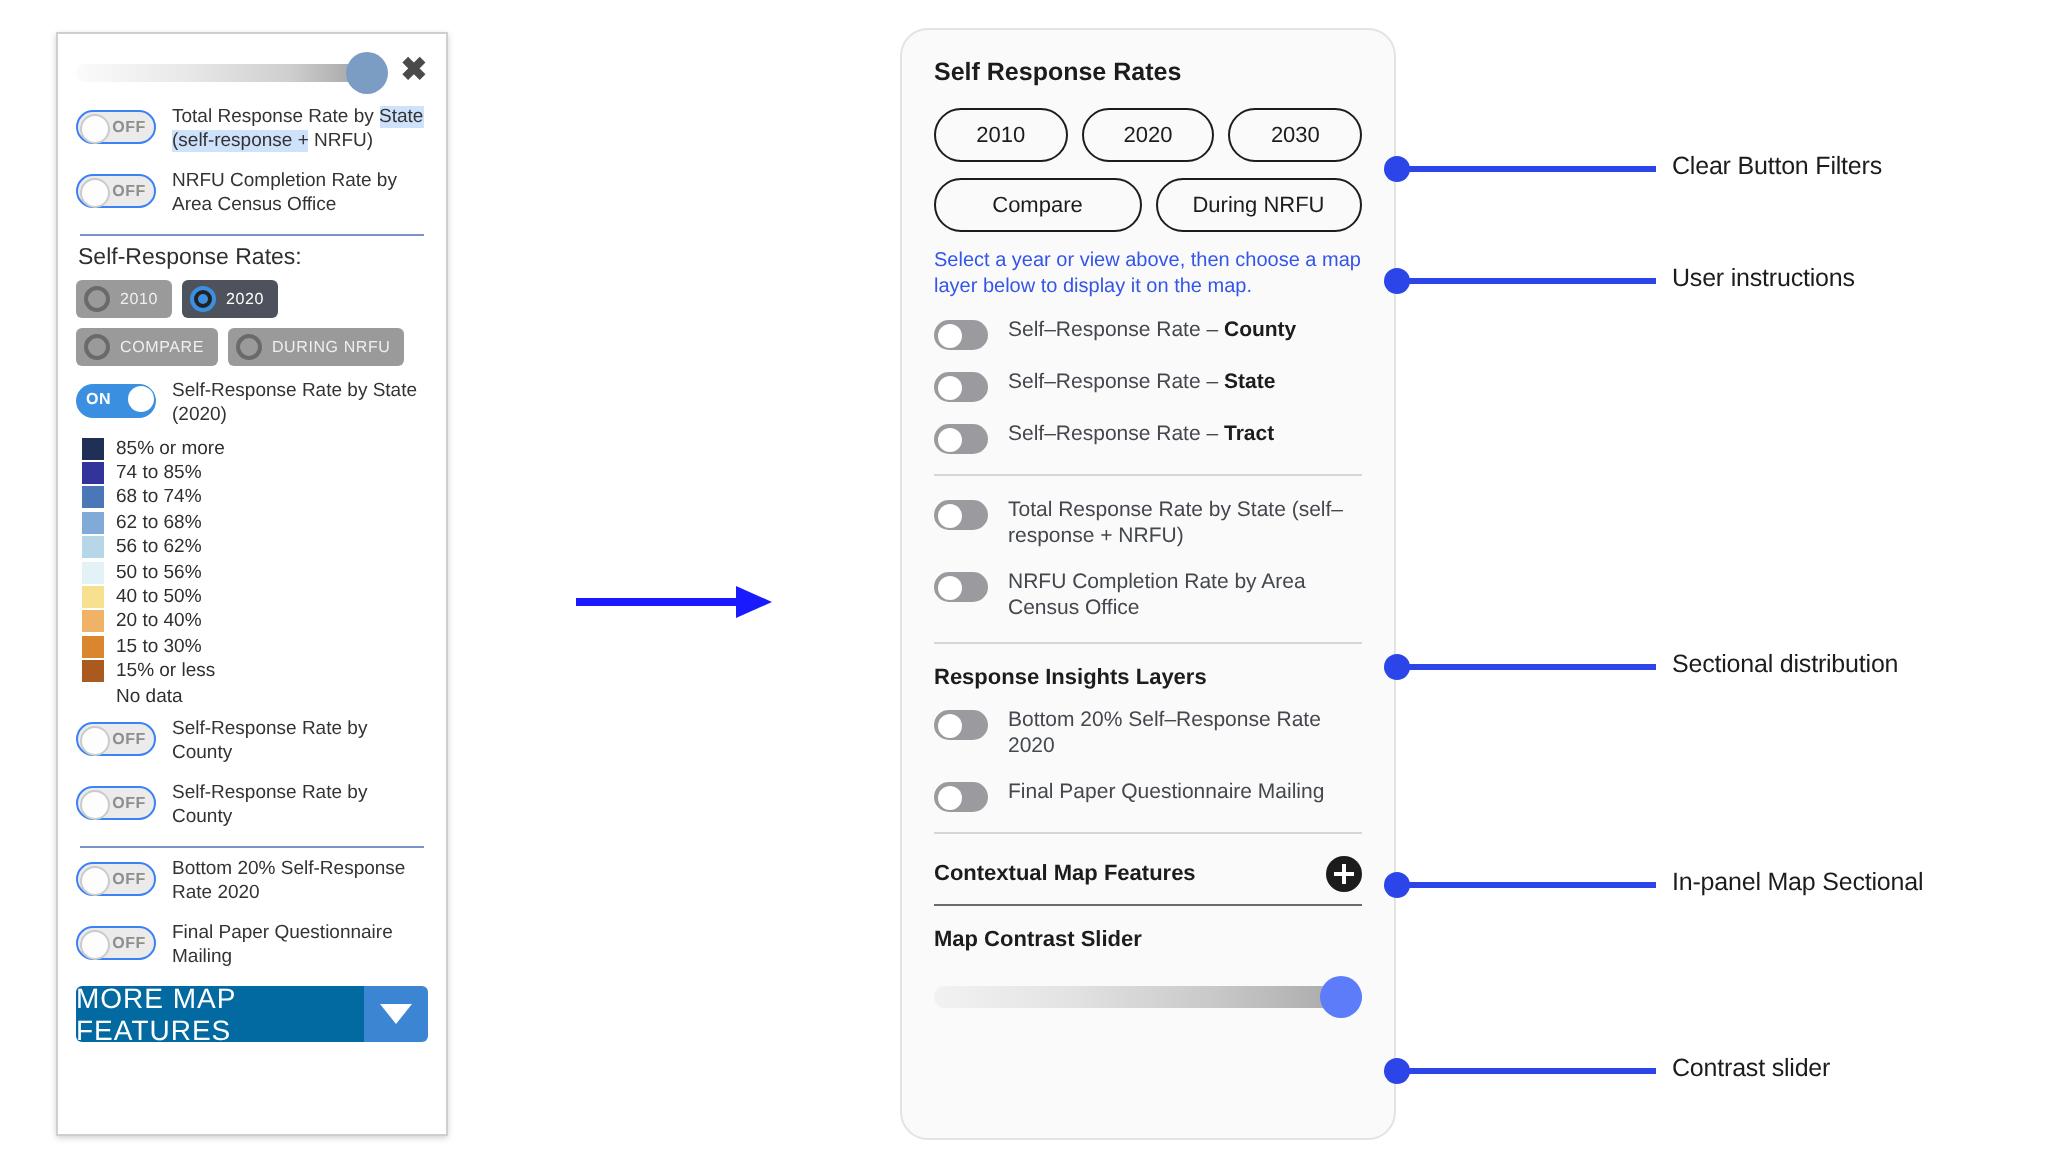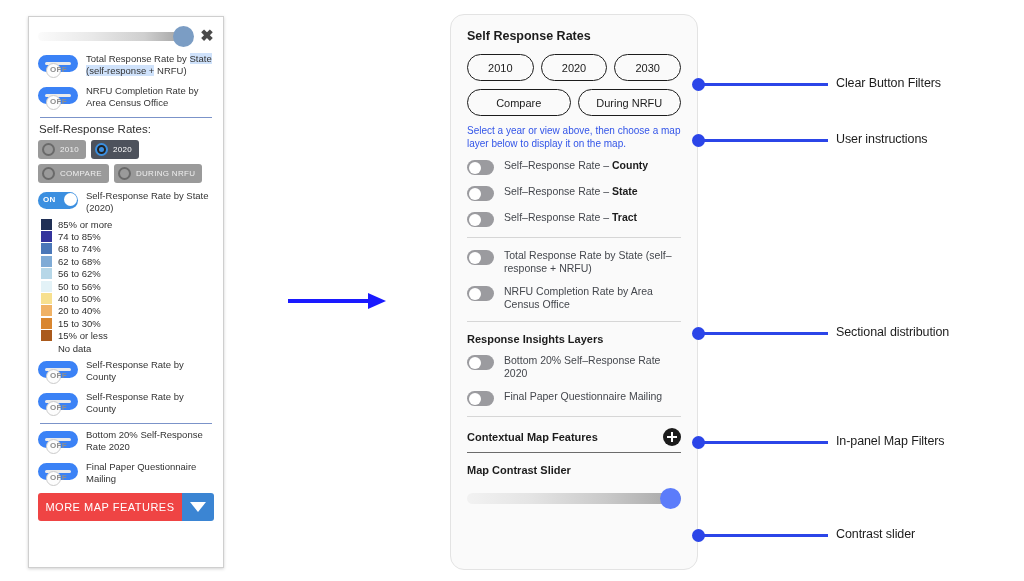--- a/index.html
+++ b/index.html
@@ -32,21 +32,21 @@
   }
   .op-close {
     margin-left: 10px; width: 14px; text-align: center;
     font-size: 16px; font-weight: bold; color: #4a4a4a; line-height: 1;
     cursor: pointer;
   }
 
   .op-toggrow { display: flex; align-items: flex-start; margin-bottom: 9px; }
   .op-off {
     flex: 0 0 auto; width: 40px; height: 17px; border-radius: 9px;
-    background: #ebebeb; border: 7px solid #3b82f6;
+    background: #ebebeb; border: 1px solid #3b82f6;
     position: relative; margin-top: 2px;
   }
   .op-off::before {
     content: ""; position: absolute; left: 1px; top: 1px;
     width: 13px; height: 13px; border-radius: 50%;
     background: #fdfdfd; border: 1px solid #cbcbcb;
   }
   .op-off span {
     position: absolute; right: 4px; top: 0px; line-height: 15px;
     font-size: 8px; font-weight: bold; color: #8e8e8e; letter-spacing: .3px;
@@ -94,22 +94,22 @@
   .op-chiptext { font-size: 8px; color: #efefef; letter-spacing: .3px; }
   .op-chip.dark .op-chiptext { color: #ffffff; }
 
   .legend { margin: 3px 0 5px 3px; }
   .legend-row { display: flex; align-items: center; height: 12.4px; }
   .legend-sw { width: 11px; height: 11px; flex: 0 0 auto; }
   .legend-txt { margin-left: 6px; font-size: 9.5px; color: #2f2f2f; }
 
   .op-btn-wrap { display: flex; margin-top: 6px; }
   .op-btn {
-    flex: 1 1 auto; background: #ef4444; color: #fff;
-    font-size: 11px; letter-spacing: .5px; font-weight: normal;
+    flex: 1 1 auto; background: #0369a1; color: #fff;
+    font-size: 14px; letter-spacing: .5px; font-weight: normal;
     display: flex; align-items: center; justify-content: center;
     height: 28px; border-radius: 3px 0 0 3px;
   }
   .op-btn-caret {
     flex: 0 0 32px; background: #3b85d3; border-radius: 0 3px 3px 0;
     display: flex; align-items: center; justify-content: center;
   }
   .caret-tri {
     width: 0; height: 0; border-left: 8px solid transparent;
     border-right: 8px solid transparent; border-top: 10px solid #fff;
@@ -427,19 +427,19 @@
   <div class="ann-dot" style="left:692px;top:134px;"></div>
   <div class="ann-line" style="left:700px;top:139px;width:128px;"></div>
   <div class="ann-text" style="left:836px;top:132px;">User instructions</div>
 
   <div class="ann-dot" style="left:692px;top:327px;"></div>
   <div class="ann-line" style="left:700px;top:332px;width:128px;"></div>
   <div class="ann-text" style="left:836px;top:325px;">Sectional distribution</div>
 
   <div class="ann-dot" style="left:692px;top:436px;"></div>
   <div class="ann-line" style="left:700px;top:441px;width:128px;"></div>
-  <div class="ann-text" style="left:836px;top:434px;">In-panel Map Filters</div>
+  <div class="ann-text" style="left:836px;top:434px;">In-panel Map Sectional</div>
 
   <div class="ann-dot" style="left:692px;top:529px;"></div>
   <div class="ann-line" style="left:700px;top:534px;width:128px;"></div>
   <div class="ann-text" style="left:836px;top:527px;">Contrast slider</div>
 
 </div>
 
 </body></html>

